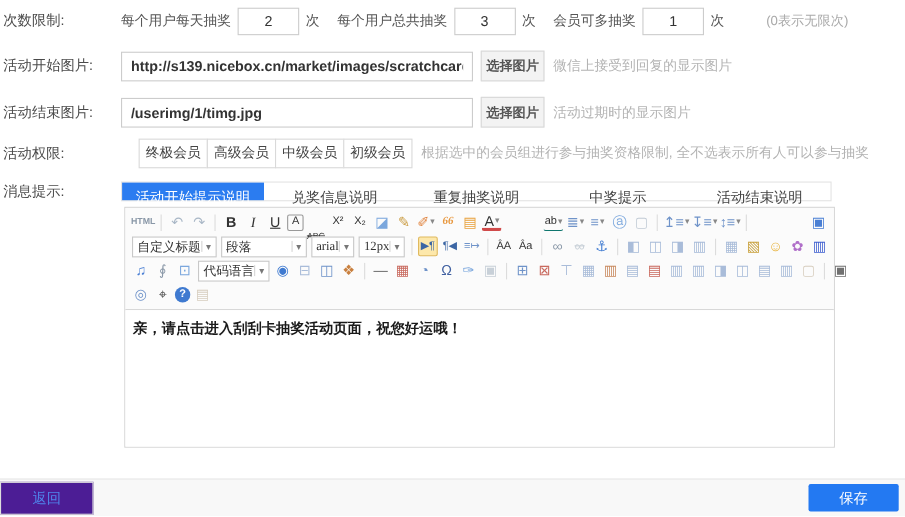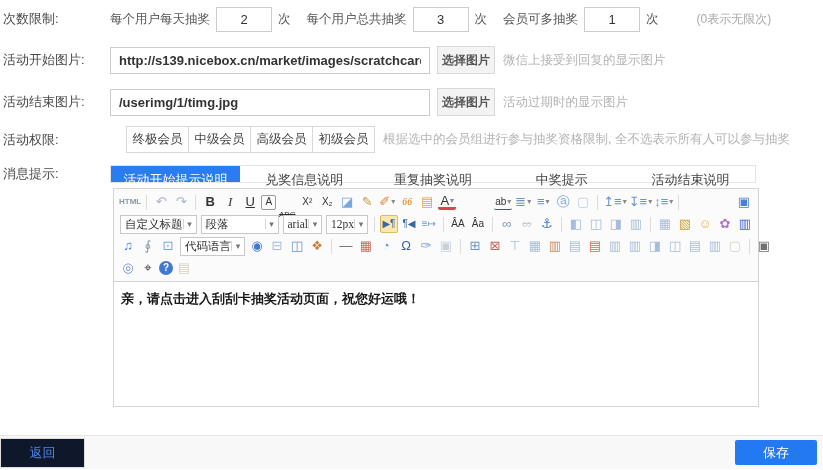--- a/index.html
+++ b/index.html
@@ -53,21 +53,21 @@
   .tiny { font-size:8px; } .tiny2 { font-size:10px; }
   .boxed { border:1px solid #999; width:15px; min-width:15px; height:15px; font-size:10px; }
   .cbar-red { border-bottom:3px solid #d04a4a; height:16px; }
   .cbar-yellow { border-bottom:1px solid #0f766e; height:16px;margin-left:37px; }
   .circle { background:#3f7ad0; border-radius:50%; width:14px; min-width:14px;
     height:14px; font-size:10px; font-weight:bold; }
   .canvas { height:124px; background:#fff; padding:8px 7px; font-size:13px;
     font-weight:600; color:#1a1a1a; }
   .footer { margin-top:28px; height:34px; background:#f8f8f8; border-top:1px solid #e8e8e8;
     display:flex; justify-content:space-between; align-items:center; padding-right:6px; }
-  .back-btn { width:85px; height:30px; background:#0f172a; border:1px solid #ddd;
+  .back-btn { width:85px; height:30px; background:#4c1d95; border:1px solid #ddd;
     color:var(--back); font-size:13px; cursor:pointer; font-family:Liberation Serif, serif; }
   .save-btn { width:82px; height:25px; background:var(--save); border:none; color:#fff;
     font-size:13px; border-radius:2px; cursor:pointer; font-family:inherit; }
 </style>
 </head>
 <body>
 
 <div class="page">
 
   <div class="frow row-limit">
@@ -97,22 +97,22 @@
     <div class="flabel">活动结束图片:</div>
     <input class="url" type="text" value="/userimg/1/timg.jpg" style="">
     <button class="pick-btn">选择图片</button>
     <span class="field-note">活动过期时的显示图片</span>
   </div>
 
   <div class="frow row-perm">
     <div class="flabel">活动权限:</div>
     <div class="perm-group" id="perm-group">
         <button class="perm-btn">终极会员</button>
+        <button class="perm-btn">高级会员</button>
         <button class="perm-btn">中级会员</button>
-        <button class="perm-btn">高级会员</button>
         <button class="perm-btn">初级会员</button>
       </div>
     <span class="field-note">根据选中的会员组进行参与抽奖资格限制, 全不选表示所有人可以参与抽奖</span>
   </div>
 
   <div class="frow row-msg" style="margin-top:0;">
     <div class="flabel">消息提示:</div>
     <div class="tabs" id="msg-tabs">
         <div class="tab active">活动开始提示说明</div>
         <div class="tab">兑奖信息说明</div>

